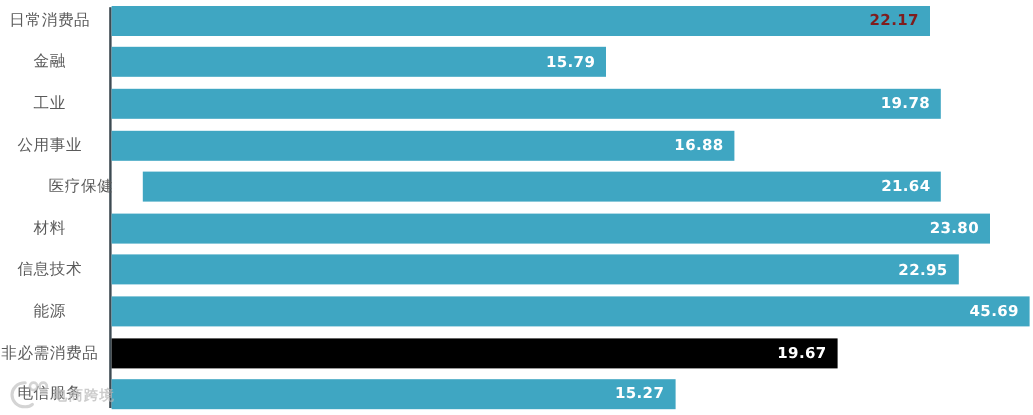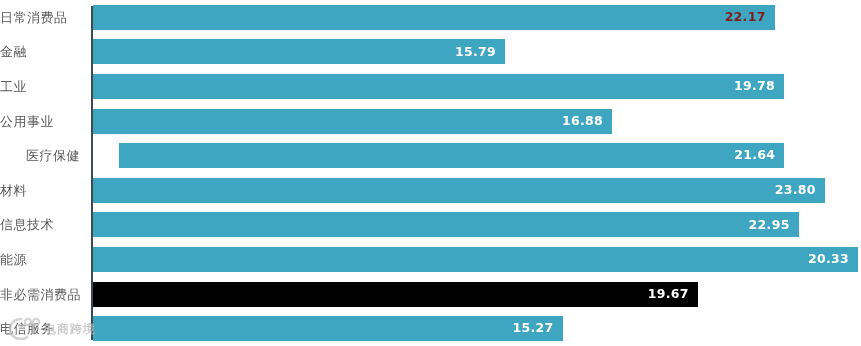--- a/index.html
+++ b/index.html
@@ -45,21 +45,21 @@
     left: 0;
     width: 861px;
     height: 34.6px;
     display: flex;
     align-items: center;
   }
   .cat-label {
     position: absolute;
     left: 0;
     width: 83px;
-    text-align: left;
+    text-align: center;
     font-size: 13px;
     color: #5a5a5a;
     line-height: 1;
     white-space: nowrap;
     letter-spacing: 0.5px;
   }
   .bar-wrap {
     position: absolute;
     left: 93px;
     top: 5px;
@@ -170,21 +170,21 @@
           <div class="bar-wrap" style="width: 705.657px; top: 4.8px;">
             <div class="bar" style="background: rgb(63, 166, 194);">
               <span class="bar-value" style="color: rgb(255, 255, 255);">22.95</span>
             </div>
           </div>
         </div>
         <div class="row" style="top: 242.2px; height: 34.6px;">
           <div class="cat-label">能源</div>
           <div class="bar-wrap" style="width: 765px; top: 4.8px;">
             <div class="bar" style="background: rgb(63, 166, 194);">
-              <span class="bar-value" style="color: rgb(255, 255, 255);">20.33</span>
+              <span class="bar-value" style="color: rgb(255, 255, 255);">45.69</span>
             </div>
           </div>
         </div>
         <div class="row" style="top: 276.8px; height: 34.6px;">
           <div class="cat-label">非必需消费品</div>
           <div class="bar-wrap" style="width: 604.805px; top: 4.8px;">
             <div class="bar" style="background: #000000;">
               <span class="bar-value" style="color: rgb(255, 255, 255);">19.67</span>
             </div>
           </div>

